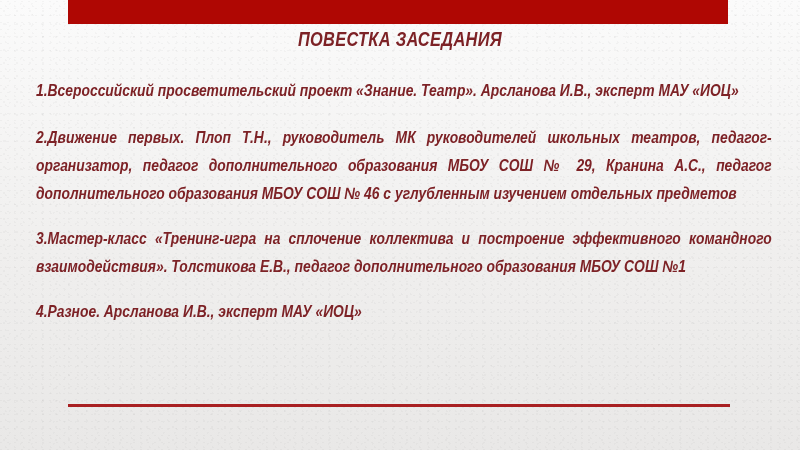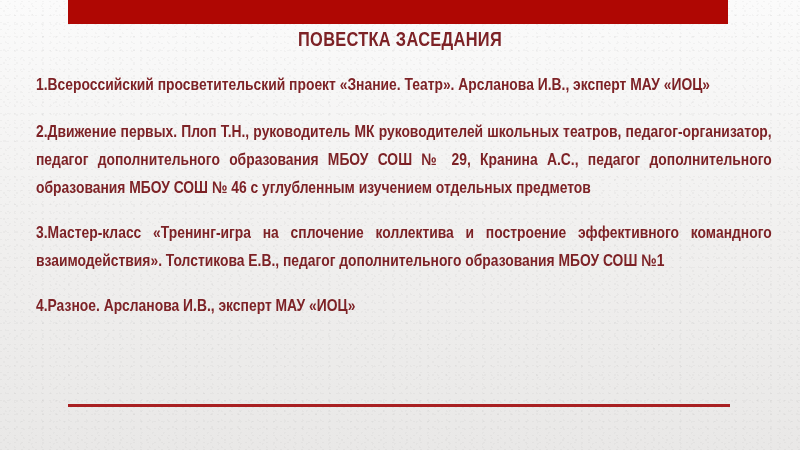--- a/index.html
+++ b/index.html
@@ -19,20 +19,21 @@
     height: 450px;
     background-color: #f1f1f0;
     background-image:
       radial-gradient(circle at 12% 22%, rgba(0,0,0,0.030) 0 1px, transparent 1px),
       radial-gradient(circle at 63% 71%, rgba(0,0,0,0.028) 0 1px, transparent 1px),
       radial-gradient(circle at 87% 35%, rgba(0,0,0,0.022) 0 1px, transparent 1px),
       radial-gradient(circle at 31% 84%, rgba(0,0,0,0.026) 0 1px, transparent 1px),
       linear-gradient(180deg, #fbfbfb 0%, #f0efee 55%, #e9e8e7 100%);
     background-size: 7px 7px, 9px 9px, 11px 11px, 13px 13px, 100% 100%;
     overflow: hidden;
+    font-style: italic;
   }
 
   
   .top-bar {
     position: absolute;
     left: 68px;
     top: 0;
     width: 660px;
     height: 24px;
     background-color: #af0703;
@@ -53,21 +54,21 @@
     letter-spacing: 0.4px;
     transform: scaleX(0.78);
     transform-origin: center top;
     white-space: nowrap;
   }
 
   
   .content {
     position: absolute;
     left: 36px;
-    top: 70px;
+    top: 76px;
     width: 736px;
   }
 
   .agenda-item {
     color: #7d2226;
     font-family: "Liberation Sans Narrow", "Liberation Sans", sans-serif;
     font-weight: bold;
     font-size: 16.5px;
     line-height: 28px;
     text-align: justify;

